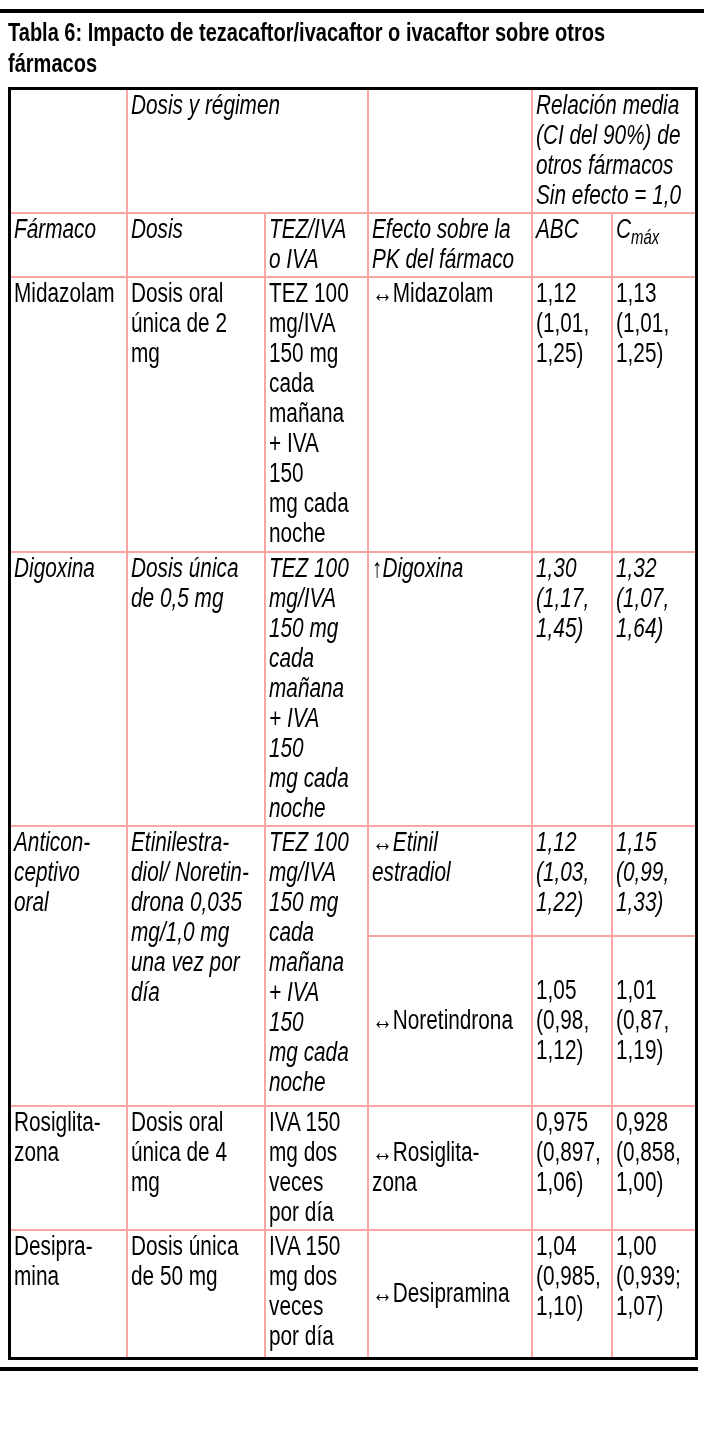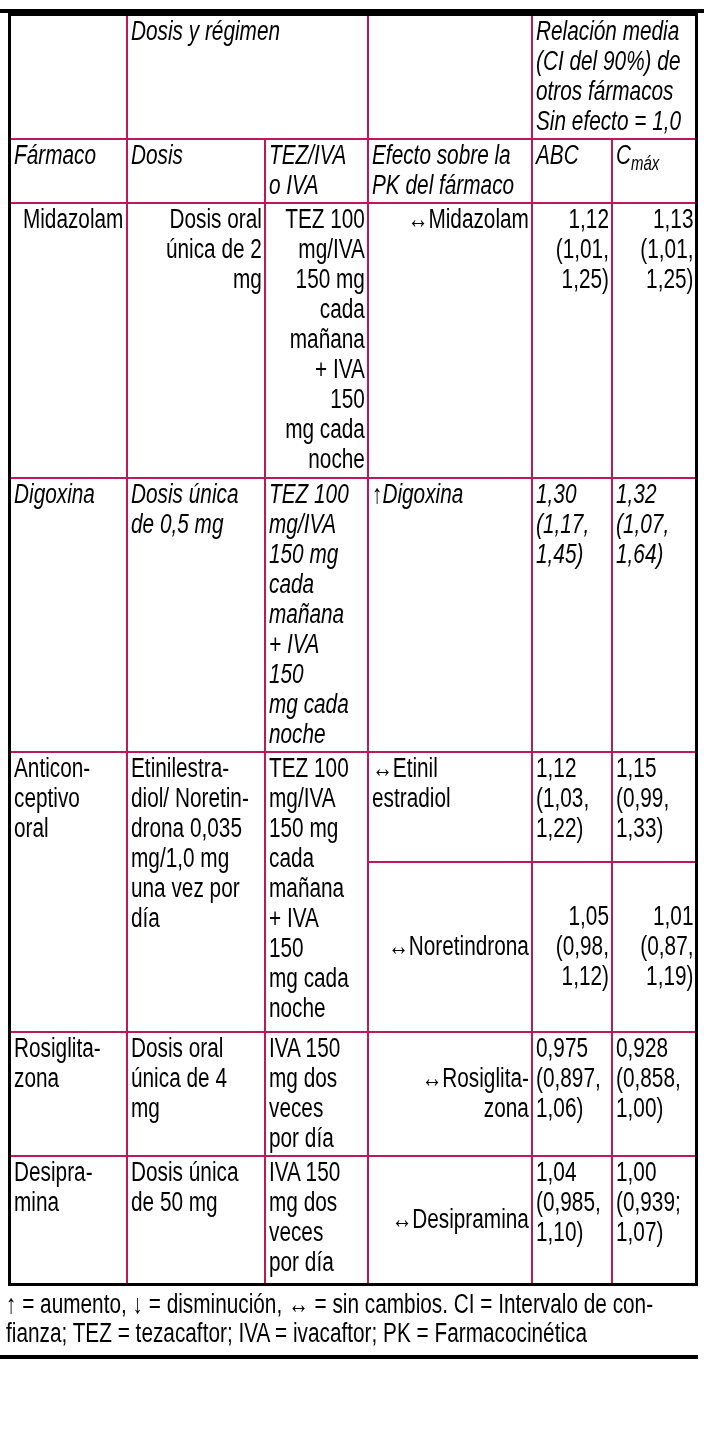--- a/index.html
+++ b/index.html
@@ -32,51 +32,55 @@
     display: block;
   }
   table.t {
     border-collapse: collapse;
     table-layout: fixed;
     margin-left: 8px;
     width: 687px;
     border: 3px solid #000000;
   }
   table.t td {
-    border: 2px solid #be185d;
+    border: 2px solid #fca5a5;
     vertical-align: top;
     padding: 0 2px 2px 3px;
     font-size: 27px;
     line-height: 30px;
     overflow: visible;
   }
   table.t td.h { font-style: italic; }
-  table.t td.vmid { vertical-align: middle; text-align: right; }
+  table.t td.vmid { vertical-align: middle; }
   tr.hr1 { height: 122px; }
   tr.hr2 { height: 52px; }
-  tr.r0 { height: 275px; text-align: right; }
+  tr.r0 { height: 275px; }
   tr.r1 { height: 273px; font-style: italic; }
-  tr.r2a { height: 110px; }
+  tr.r2a { height: 110px; font-style: italic; }
   tr.r2b { height: 170px; }
   tr.r3 { height: 97px; }
   tr.r4 { height: 128px; margin-top: 11px; }
   sub { font-size: 0.72em; line-height: 0; }
   .footnote {
     font-size: 27px;
     line-height: 29px;
     margin: 4px 0 0 6px;
   }
 </style>
 </head>
 <body>
 
 <div class="page">
 
   <div class="rule top-rule"></div>
 
+  <h1 class="title">
+      <span class="cx">Tabla 6: Impacto de tezacaftor/ivacaftor o ivacaftor sobre otros
+fármacos</span>
+    </h1>
 
   <table class="t">
     <colgroup>
       <col style="width:117px">
         <col style="width:138px">
         <col style="width:103px">
       <col style="width:164px">
         <col style="width:80px">
         <col style="width:85px">
     </colgroup>
@@ -299,20 +303,16 @@
           </td>
         <td>
             <span class="cx">1,00
 (0,939;
 1,07)</span>
           </td>
       </tr>
     </tbody>
   </table>
 
-  <p class="footnote">
-      <span class="cx">↑ = aumento, ↓ = disminución, ↔ = sin cambios. CI = Intervalo de con-
-fianza; TEZ = tezacaftor; IVA = ivacaftor; PK = Farmacocinética</span>
-    </p>
 
   <div class="rule bottom-rule"></div>
 
 </div>
 
 </body></html>

